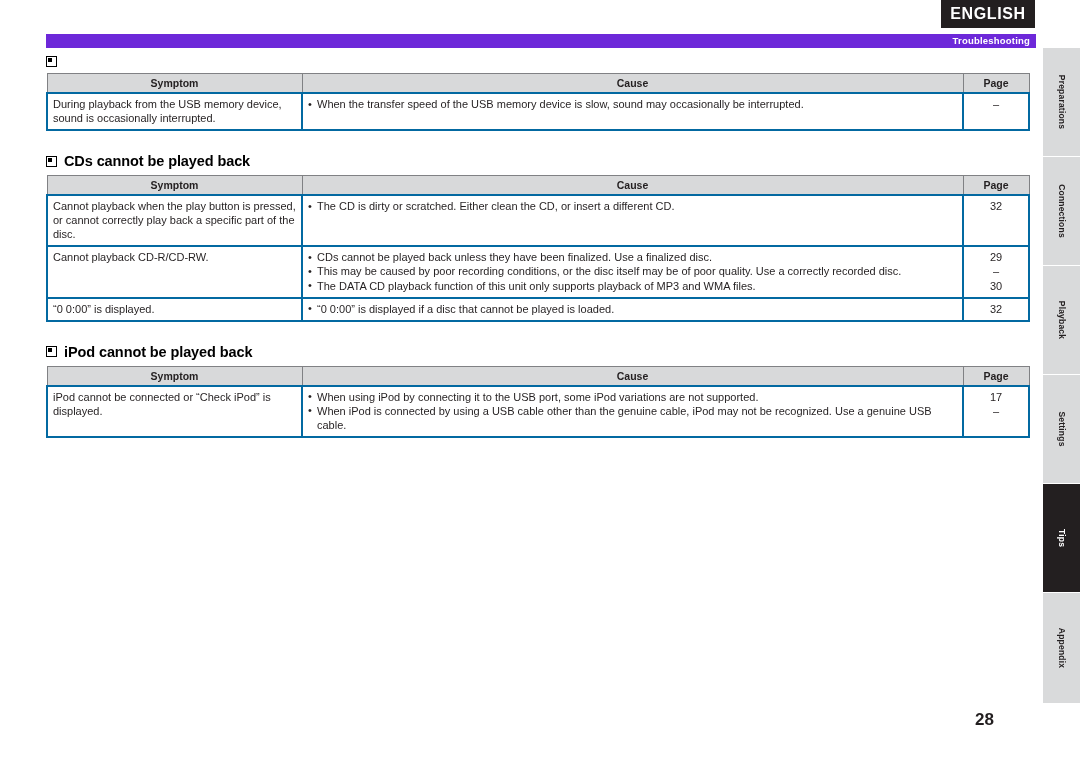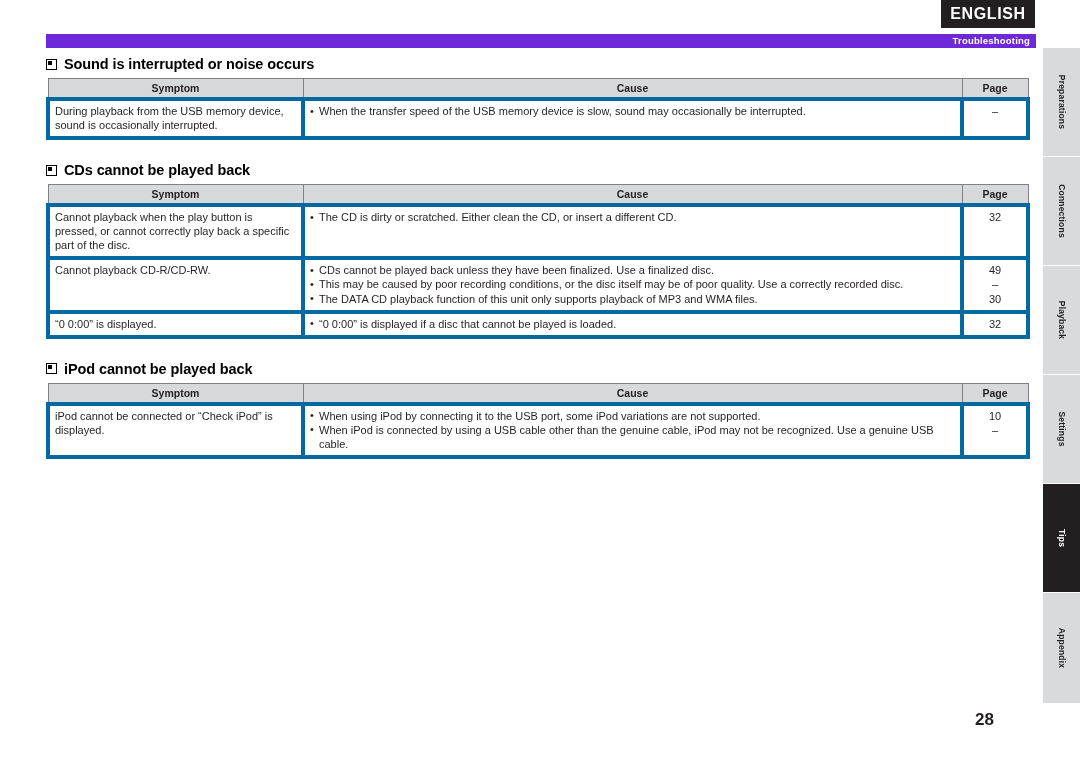--- a/index.html
+++ b/index.html
@@ -127,21 +127,21 @@
   table.tbl th {
     background: #d8d9da;
     border: 1px solid #808184;
     font-size: 10.5px;
     font-weight: bold;
     text-align: center;
     padding: 3px 2px;
     color: #231f20;
   }
   table.tbl td {
-    border: 4px solid #0369a1;
+    border: 2px solid #0369a1;
     font-size: 11px;
     padding: 3px 5px 4px 5px;
     vertical-align: top;
     line-height: 1.28;
     color: #231f20;
   }
   td.sym { width: 255px; }
   td.cause { }
   td.page { width: 66px; text-align: center; }
 
@@ -201,21 +201,20 @@
   </div>
   <div class="rail-item" style="top:545px;height:110px;">
     <span class="rail-text">Appendix</span>
   </div>
 </div>
 
 <div class="content">
 
   <h2 class="section-title">
     <span class="sq"></span>
-    <span>Sound is interrupted or noise occurs</span>
   </h2>
   <table class="tbl">
     <colgroup>
         <col style="width:255px">
         <col>
         <col style="width:66px">
       </colgroup>
     <thead>
       <tr>
         <th>Symptom</th>
@@ -275,21 +274,21 @@
         <td class="sym">Cannot playback CD-R/CD-RW.</td>
         <td class="cause">
           <ul class="blist">
             <li>CDs cannot be played back unless they have been finalized. Use a finalized disc.</li>
             <li>This may be caused by poor recording conditions, or the disc itself may be of poor quality. Use a correctly recorded disc.</li>
             <li>The DATA CD playback function of this unit only supports playback of MP3 and WMA files.</li>
           </ul>
         </td>
         <td class="page">
           <div class="pagelines">
-            <div>49</div>
+            <div>29</div>
             <div>–</div>
             <div>30</div>
           </div>
         </td>
       </tr>
       <tr>
         <td class="sym">“0 0:00” is displayed.</td>
         <td class="cause">
           <ul class="blist">
             <li>“0 0:00” is displayed if a disc that cannot be played is loaded.</li>
@@ -325,21 +324,21 @@
       <tr>
         <td class="sym">iPod cannot be connected or “Check iPod” is displayed.</td>
         <td class="cause">
           <ul class="blist">
             <li>When using iPod by connecting it to the USB port, some iPod variations are not supported.</li>
             <li>When iPod is connected by using a USB cable other than the genuine cable, iPod may not be recognized. Use a genuine USB cable.</li>
           </ul>
         </td>
         <td class="page">
           <div class="pagelines">
-            <div>10</div>
+            <div>17</div>
             <div>–</div>
           </div>
         </td>
       </tr>
     </tbody>
   </table>
 
 </div>
 
 <div class="folio">28</div>

